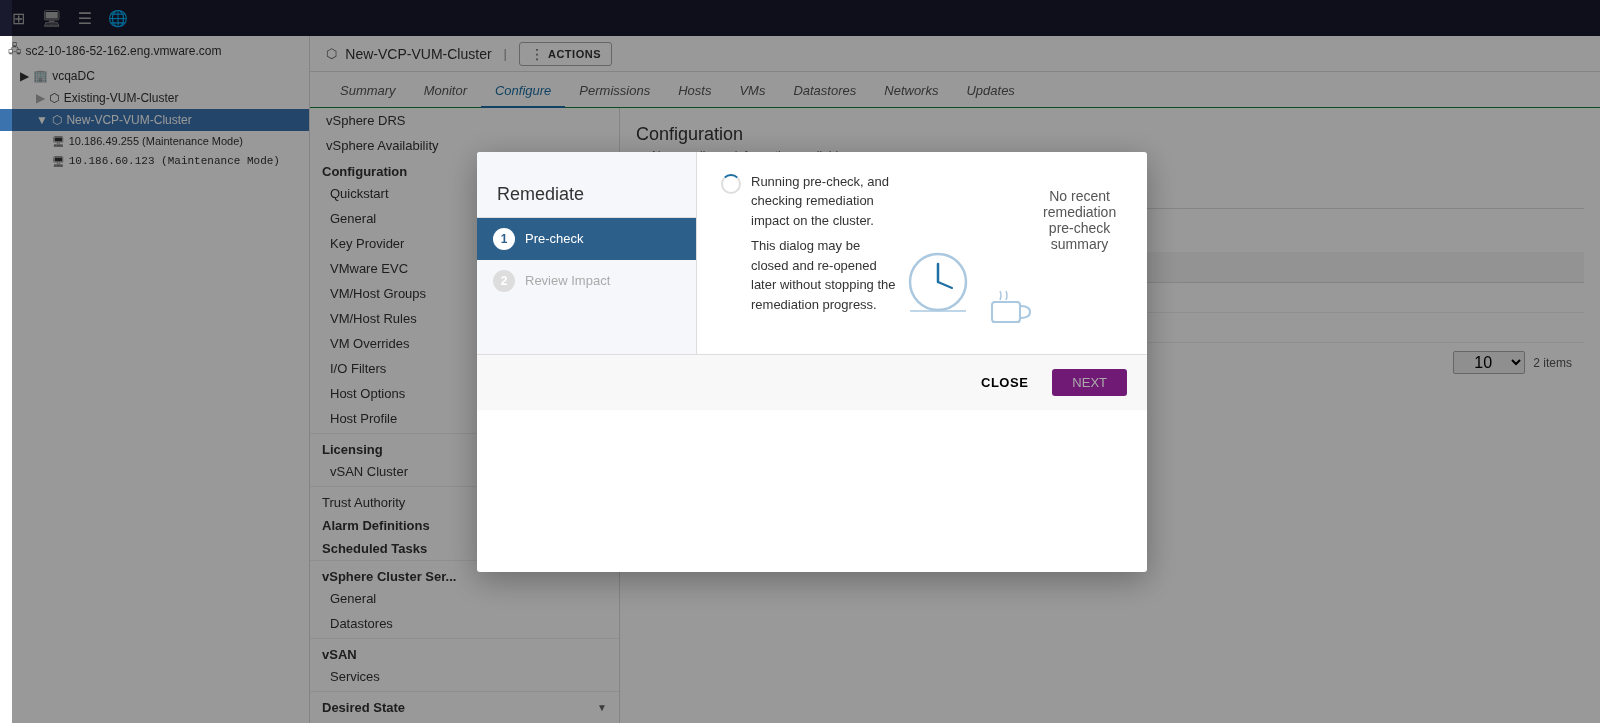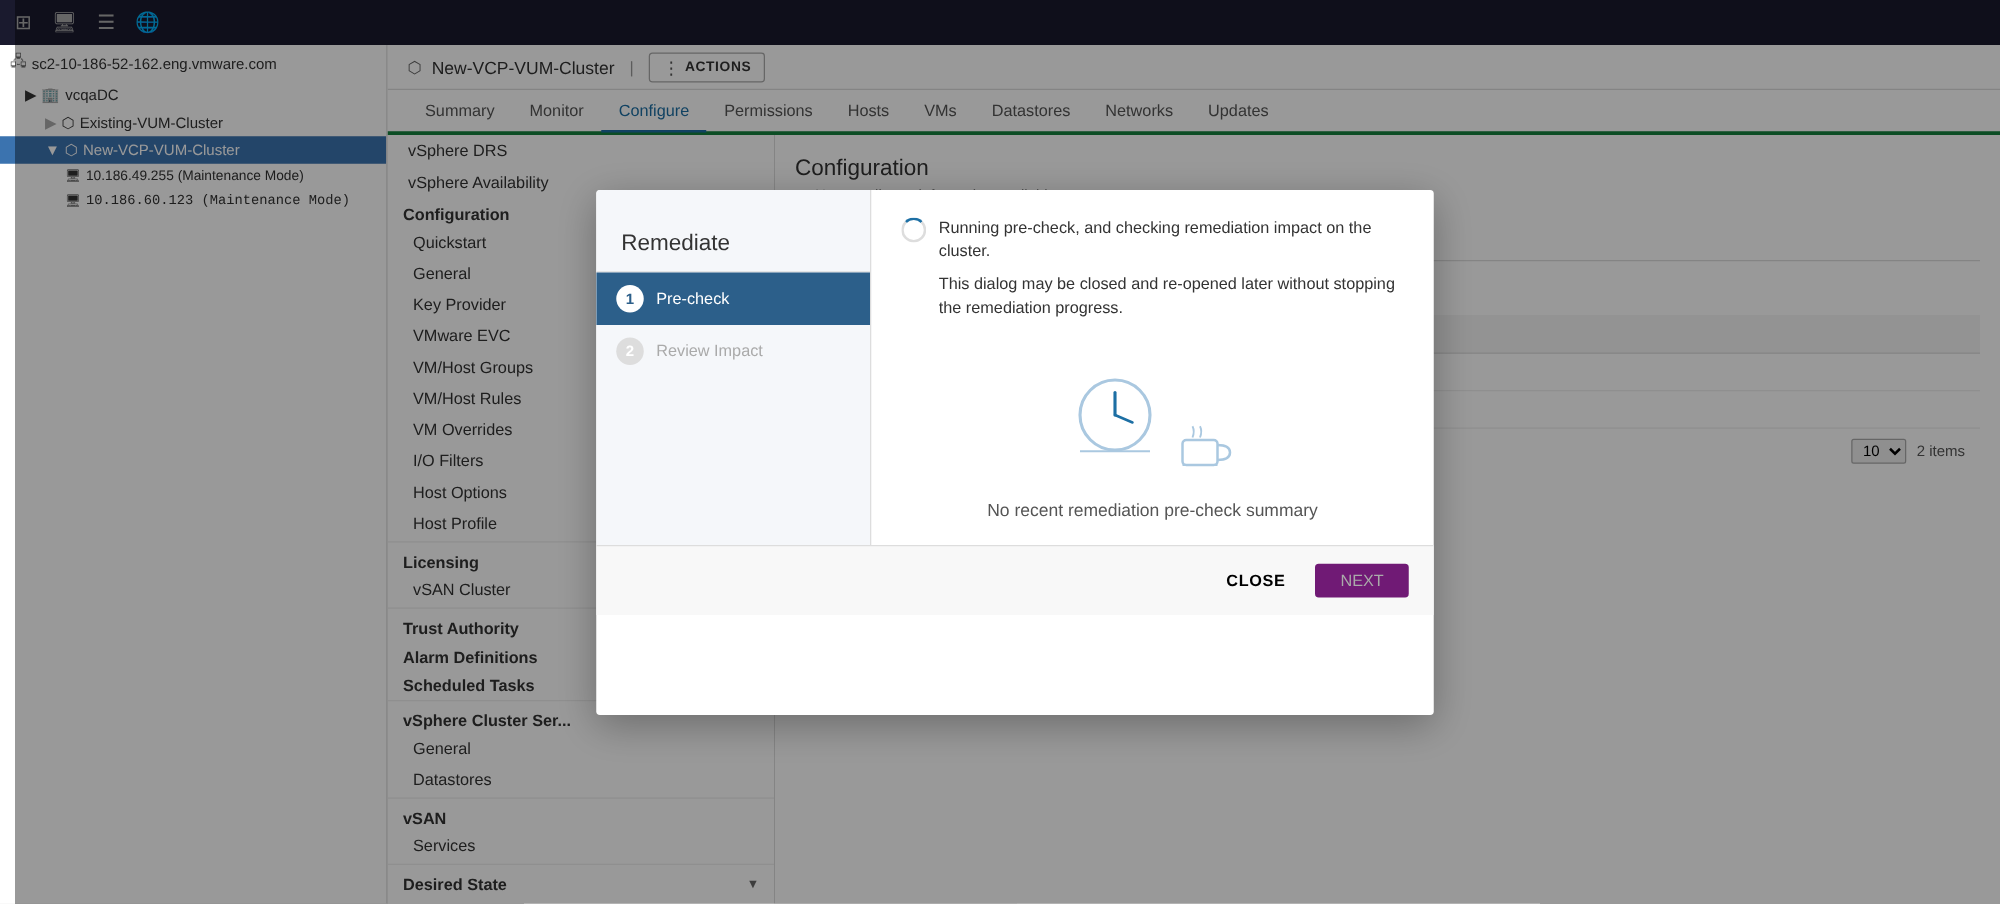--- a/index.html
+++ b/index.html
@@ -27,21 +27,21 @@
 
     
     .content-area { flex: 1; display: flex; flex-direction: column; overflow: hidden; }
 
     
     .object-header { height: 36px; background: #fff; border-bottom: 1px solid #ddd; display: flex; align-items: center; padding: 0 16px; gap: 8px; flex-shrink: 0; }
     .object-title { font-size: 14px; font-weight: 500; color: #333; }
     .actions-btn { display: flex; align-items: center; gap: 4px; padding: 3px 10px; border: 1px solid #aaa; border-radius: 3px; cursor: pointer; font-size: 12px; color: #333; background: #fff; }
 
     
-    .nav-tabs { height: 36px; background: #fff; border-bottom: 3px solid #15803d; display: flex; align-items: flex-end; padding: 0 16px; flex-shrink: 0; gap: 0; }
+    .nav-tabs { height: 36px; background: #fff; border-bottom: 1px solid #15803d; display: flex; align-items: flex-end; padding: 0 16px; flex-shrink: 0; gap: 0; font-style: italic; }
     .nav-tab { padding: 8px 14px; font-size: 13px; color: #555; cursor: pointer; border-bottom: 2px solid transparent; margin-bottom: -1px; }
     .nav-tab.active { color: #1d6fa4; border-bottom: 2px solid #1d6fa4; font-weight: 500; }
 
     
     .sub-nav { display: flex; gap: 0; padding: 0 16px; background: #fff; border-bottom: 1px solid #ddd; flex-shrink: 0; }
     .sub-nav-item { padding: 8px 14px; font-size: 13px; color: #555; cursor: pointer; border-bottom: 2px solid transparent; }
     .sub-nav-item.active { color: #1d6fa4; border-bottom: 2px solid #1d6fa4; }
 
     
     .page-content { flex: 1; padding: 16px; overflow: auto; position: relative; background: #fff; }
@@ -57,38 +57,38 @@
 
     
     .left-panel { width: 310px; background: #fff; border-right: 1px solid #ddd; overflow-y: auto; flex-shrink: 0; }
 
     
     .bottom-list { padding: 8px 16px; }
     .bottom-list-item { padding: 4px 0 4px 16px; font-size: 13px; color: #1d6fa4; cursor: pointer; display: flex; align-items: center; gap: 4px; }
 
     
     .pagination { display: flex; align-items: center; justify-content: flex-end; gap: 8px; padding: 8px 12px; font-size: 12px; color: #555; }
-    .page-select { border: 1px solid #aaa; border-radius: 2px; padding: 1px 4px; font-size: 12px; }
+    .page-select { border: 1px solid #aaa; border-radius: 2px; padding: 1px 16px; font-size: 16px; }
 
     
     .overlay { position: fixed; top: 0; left: 12px; width: 100%; height: 100%; background: rgba(0,0,0,0.4); z-index: 100; display: flex; align-items: center; justify-content: center; }
 
     
     .dialog { background: #fff; border-radius: 3px; box-shadow: 0 8px 32px rgba(0,0,0,0.3); width: 670px; min-height: 420px; display: flex; flex-direction: column; overflow: hidden; }
     .dialog-layout { display: flex; flex: 1; }
     .dialog-sidebar { width: 220px; background: #f5f7fa; border-right: 1px solid #ddd; padding: 16px 0; flex-shrink: 0; }
     .dialog-title { font-size: 18px; font-weight: 400; color: #333; padding: 16px 20px 12px; border-bottom: 1px solid #ddd; }
     .dialog-step { display: flex; align-items: center; gap: 10px; padding: 10px 16px; cursor: pointer; font-size: 13px; color: #555; }
     .dialog-step.active { background: #2c5f8a; color: #fff; }
     .step-num { width: 22px; height: 22px; border-radius: 50%; background: #ccc; color: #fff; display: flex; align-items: center; justify-content: center; font-size: 12px; font-weight: 600; flex-shrink: 0; }
     .dialog-step.active .step-num { background: #fff; color: #2c5f8a; }
     .dialog-step.disabled { color: #aaa; }
     .dialog-step.disabled .step-num { background: #ddd; }
 
-    .dialog-content { flex: 1; padding: 20px 24px; display: flex; flex-direction: column; }
+    .dialog-content { flex: 1; padding: 20px 24px; display: flex; }
     .precheck-info { font-size: 13px; color: #333; line-height: 1.5; display: flex; gap: 10px; margin-bottom: 20px; }
 
     
     .clock-svg { width: 80px; height: 80px; }
 
     .no-summary-text { text-align: center; font-size: 14px; color: #555; margin-top: 16px; }
 
     .dialog-footer { display: flex; align-items: center; justify-content: flex-end; gap: 12px; padding: 14px 20px; border-top: 1px solid #ddd; background: #f8f8f8; }
     .btn { padding: 6px 20px; border-radius: 3px; font-size: 13px; font-weight: 500; cursor: pointer; border: none; }
     .btn-text { background: transparent; color: #000000; font-weight: 700; letter-spacing: 0.5px; padding: 6px 12px; }
@@ -188,21 +188,21 @@
           <div class="sidebar-item sidebar-subsection">I/O Filters</div>
           <div class="sidebar-item sidebar-subsection">Host Options</div>
           <div class="sidebar-item sidebar-subsection">Host Profile</div>
           <hr class="section-divider">
           <div style="padding: 6px 12px 2px;">
             <span style="font-weight:600; font-size:13px; color:#333;">Licensing</span>
           </div>
           <div class="sidebar-item sidebar-subsection">vSAN Cluster</div>
           <hr class="section-divider">
           <div style="padding: 6px 12px 2px;">
-            <span style="font-weight:700; font-size:13px; color:#333;">Trust Authority</span>
+            <span style="font-weight:400; font-size:13px; color:#333;">Trust Authority</span>
           </div>
           <div style="padding: 6px 12px 2px;">
             <span style="font-weight:600; font-size:13px; color:#333;">Alarm Definitions</span>
           </div>
           <div style="padding: 6px 12px 2px;">
             <span style="font-weight:700; font-size:13px; color:#333;">Scheduled Tasks</span>
           </div>
           <hr class="section-divider">
           <div style="padding: 6px 12px 2px;">
             <span style="font-weight:600; font-size:13px; color:#333;">vSphere Cluster Ser...</span>

